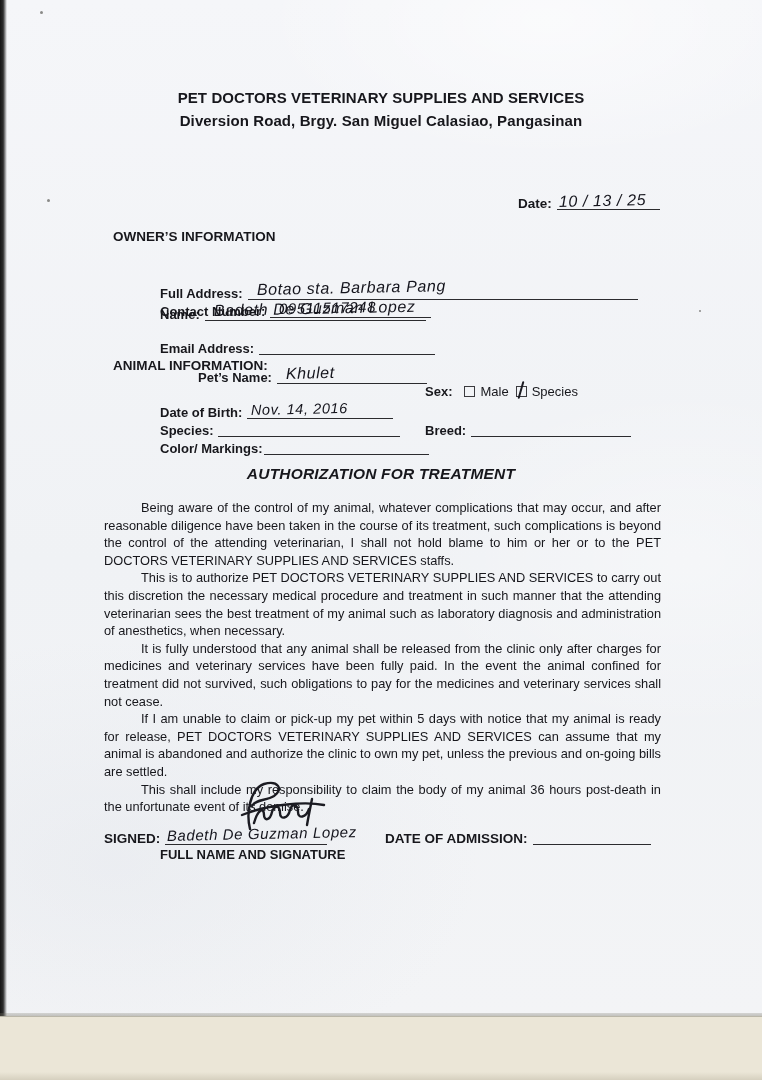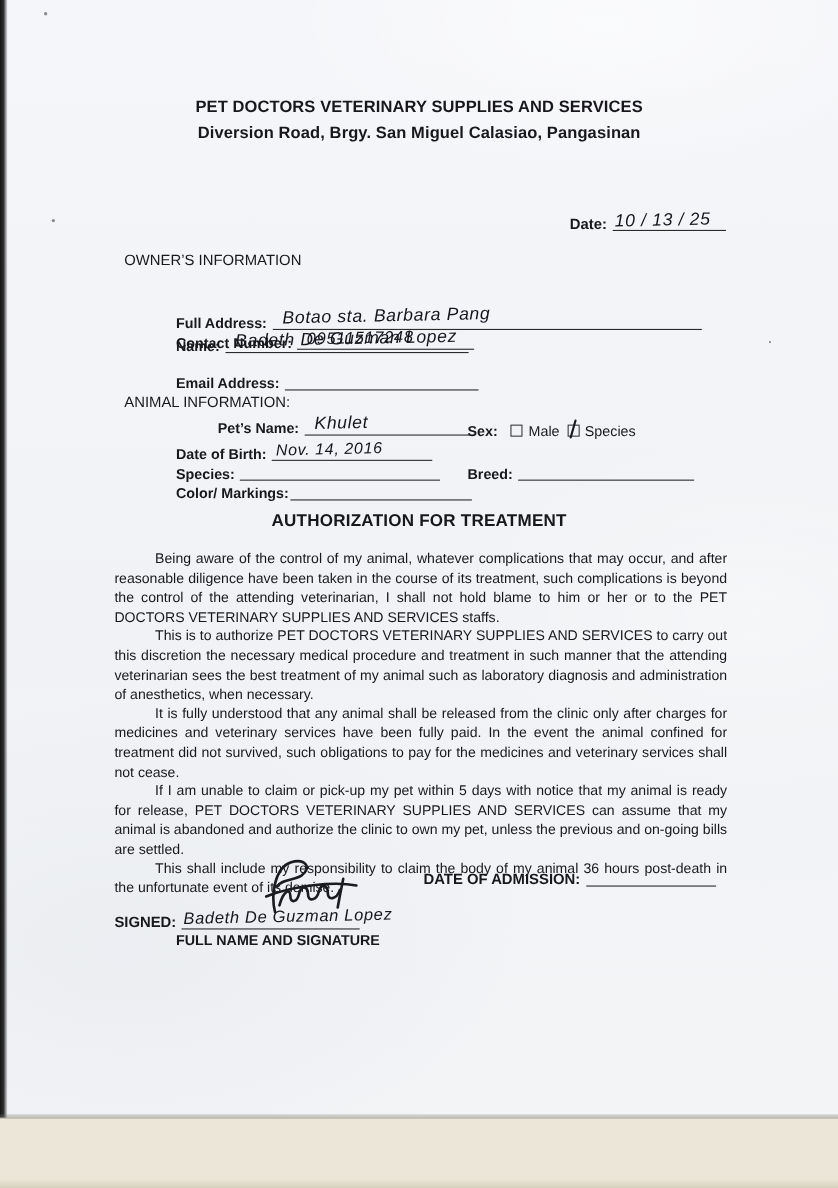--- a/index.html
+++ b/index.html
@@ -42,35 +42,35 @@
   .line {
     position:relative; display:inline-block; height:15px;
     border-bottom:1.5px solid #2b2b2e; vertical-align:-2px;
   }
   .hw {
     position:absolute; left:9px; bottom:0; white-space:nowrap;
     font-style:italic; font-weight:500; color:#15151d;
     transform:rotate(-1.2deg); transform-origin:left bottom;
     letter-spacing:.6px;
   }
-  .section-title { position:absolute; font-weight:400; font-size:13.5px; }
+  .section-title { position:absolute; font-weight:700; font-size:13.5px; }
 
   .cb {
     display:inline-block; width:9px; height:9px;
     border:1.3px solid #3a3a3e; margin:0 5px 0 7px; vertical-align:-1px;
     position:relative;
   }
   .cb .tick {
     position:absolute; left:3px; top:-6px; width:2px; height:18px;
     background:#1b1b22; transform:rotate(16deg); border-radius:1px;
   }
 
   .auth-title {
     position:absolute; left:0; top:465px; width:762px; text-align:center;
-    font-weight:700; font-size:15.5px; letter-spacing:.2px;
+    font-weight:700; font-size:15.5px; letter-spacing:.2px;font-style:italic;
   }
   .bodytext {
     position:absolute; left:104px; top:499px; width:557px;
     font-size:12.8px; line-height:17.6px; text-align:justify;
   }
   .bodytext p { margin:0; text-indent:37px; }
 
   .sig-svg { position:absolute; left:238px; top:779px; }
   .caption { position:absolute; font-weight:700; font-size:13px; }
 </style>
@@ -105,21 +105,21 @@
   </div>
   <div class="row" style="left:160px; top:302px;">
     <span class="lbl">Contact Number:</span><span class="line" style="width:161px;"><span class="hw" style="font-size:15px;">09511517248</span></span>
   </div>
   <div class="row" style="left:160px; top:320px;margin-top:19px;">
     <span class="lbl">Email Address:</span><span class="line" style="width:176px;"><span class="hw"></span></span>
   </div>
 
   <div class="section-title" style="left:113px; top:358px;">ANIMAL INFORMATION:</div>
 
-  <div class="row" style="left:160px; top:380px;padding-left:38px;">
+  <div class="row" style="left:160px; top:368px;padding-left:38px;">
     <span class="lbl">Pet’s Name:</span><span class="line" style="width:150px;"><span class="hw" style="font-size:16px;">Khulet</span></span>
   </div>
   <div class="row" style="left:425px; top:384px;">
     <span class="lbl">Sex:</span><span class="cb"></span><span>Male</span><span class="cb"><span class="tick"></span></span><span>Species</span>
   </div>
   <div class="row" style="left:160px; top:403px;">
     <span class="lbl">Date of Birth:</span><span class="line" style="width:146px;"><span class="hw" style="font-size:14.5px; left:4px;">Nov. 14, 2016</span></span>
   </div>
   <div class="row" style="left:160px; top:421px;">
     <span class="lbl">Species:</span><span class="line" style="width:182px;"><span class="hw"></span></span>
@@ -146,16 +146,16 @@
       <path d="M16,44 C 20,30 26,28 26,36 C 26,42 32,42 34,33 C 36,26 42,26 42,34 C 42,41 50,40 52,31 C 54,24 60,25 60,33 C 60,40 68,39 71,30"></path>
       <path d="M4,36 C 28,26 66,22 86,26"></path>
       <path d="M74,20 C 72,30 70,40 69,46"></path>
     </g>
   </svg>
 
   <div class="row" style="left:104px; top:829px;">
     <span class="lbl" style="font-size:13.5px;">SIGNED:</span><span class="line" style="width:162px;"><span class="hw" style="font-size:15px; left:2px;">Badeth De Guzman Lopez</span></span>
   </div>
   <div class="caption" style="left:160px; top:847px;text-align:right;">FULL NAME AND SIGNATURE</div>
-  <div class="row" style="left:385px; top:790px;">
+  <div class="row" style="left:385px; top:829px;">
     <span class="lbl" style="font-size:13.5px;">DATE OF ADMISSION:</span><span class="line" style="width:118px;"><span class="hw"></span></span>
   </div>
 </div>
 
 </body></html>

